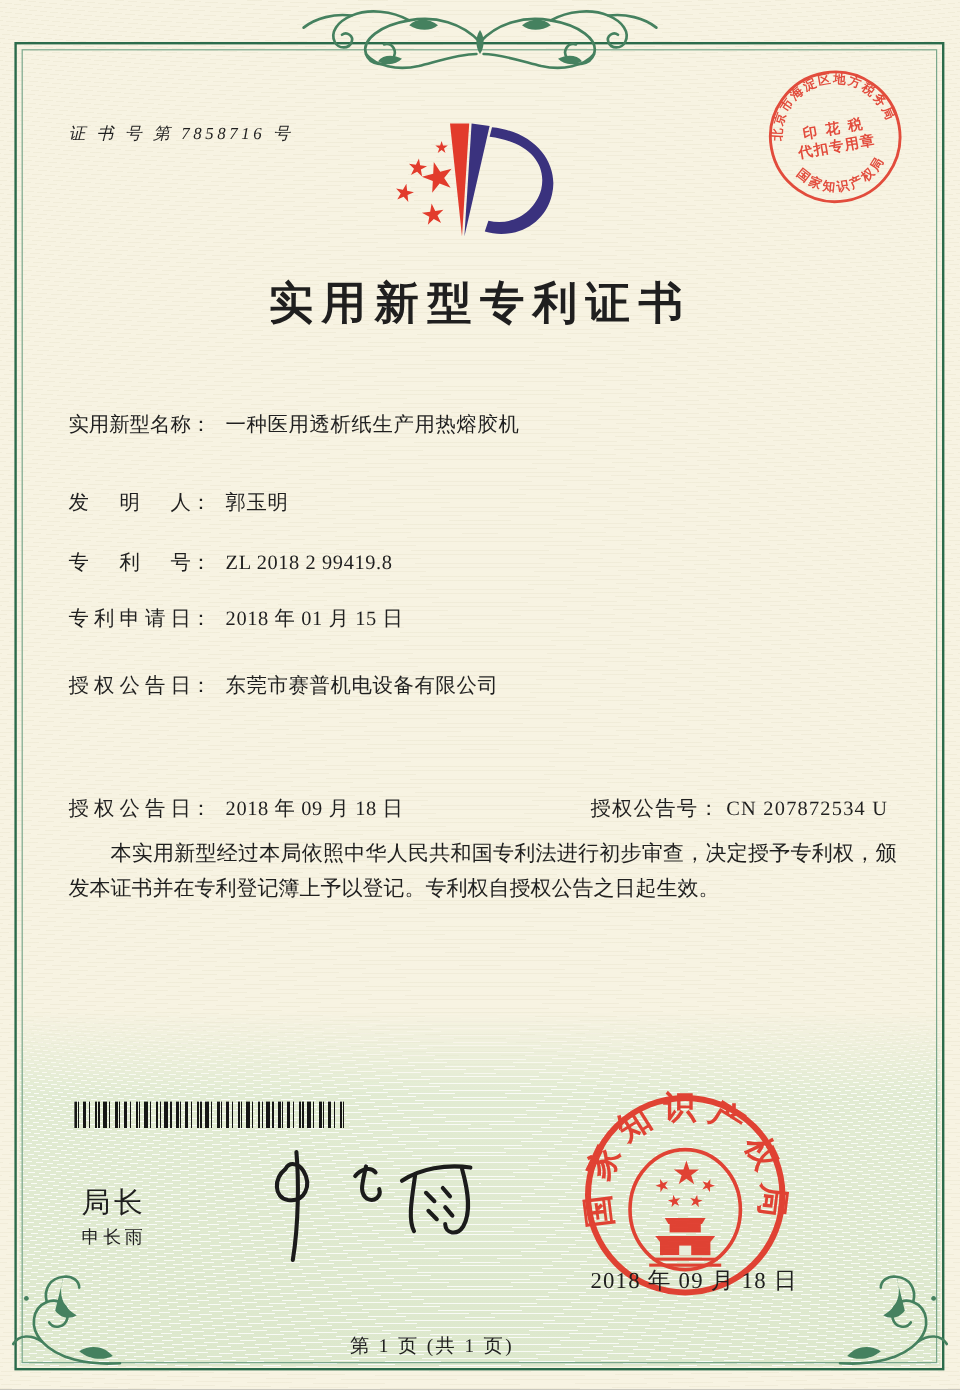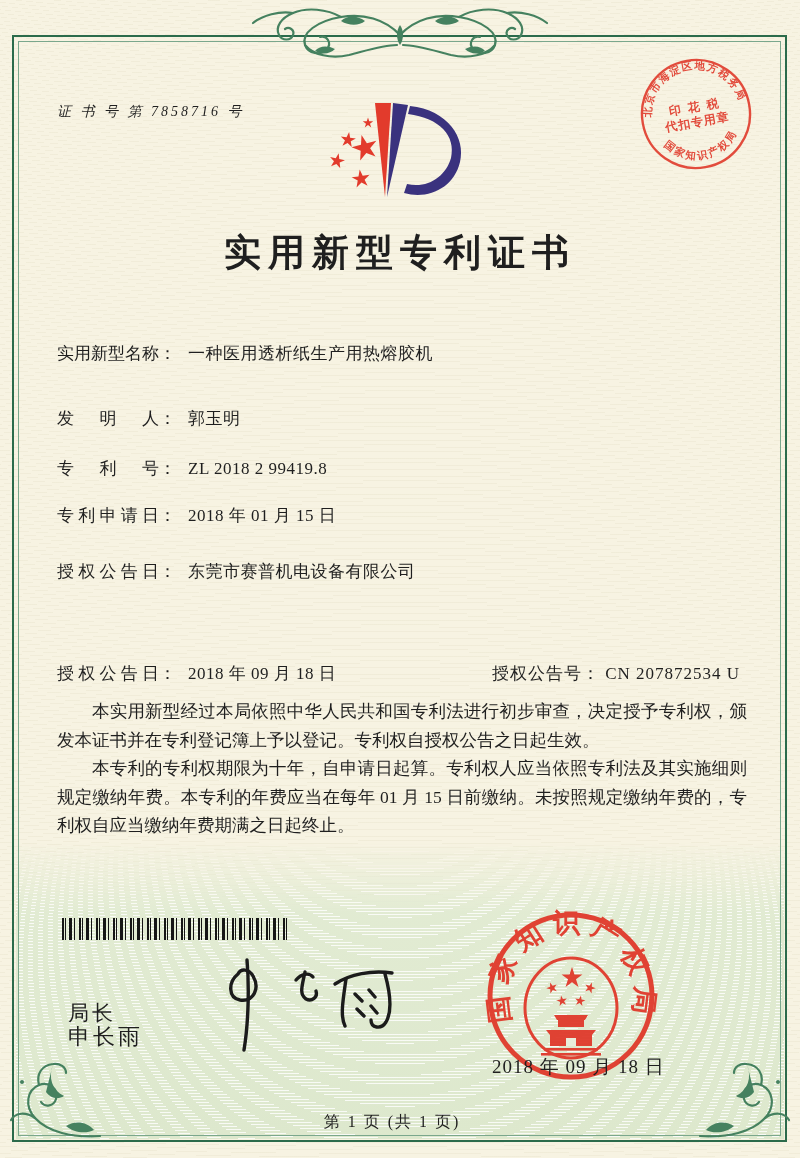--- a/index.html
+++ b/index.html
@@ -39,28 +39,28 @@
   .r1{top:342px}.r2{top:407px}.r3{top:457px}.r4{top:504px}.r5{top:560px}.r6{top:610px}.r7{top:662px}
   .grant-no{position:absolute;left:492px;top:662px;font-size:17px;z-index:4;white-space:nowrap;letter-spacing:1px;}
   
   .body-text{position:absolute;left:57px;top:697px;width:690px;font-size:17.5px;line-height:28.5px;
     text-align:justify;z-index:4;}
   .body-text p{text-indent:2em;}
   
   .barcode{position:absolute;left:62px;top:918px;width:228px;height:22px;z-index:4;
     background:repeating-linear-gradient(90deg,#161616 0 2px,transparent 2px 3px,#161616 3px 4px,transparent 4px 7px,#161616 7px 10px,transparent 10px 12px,#161616 12px 13px,transparent 13px 17px);}
   
-  .sig-title{position:absolute;left:68px;top:986px;font-size:21px;letter-spacing:3px;z-index:4;margin-top:13px;}
-  .sig-name{position:absolute;left:68px;top:1022px;font-size:22px;letter-spacing:3px;z-index:4;}
+  .sig-title{position:absolute;left:68px;top:986px;font-size:24px;letter-spacing:3px;z-index:4;}
+  .sig-name{position:absolute;left:68px;top:1022px;font-size:15px;letter-spacing:3px;z-index:4;}
   .signature{position:absolute;left:200px;top:952px;z-index:5;}
   
   .main-seal{position:absolute;left:483px;top:908px;z-index:4;opacity:.95;}
   .seal-date{position:absolute;left:492px;top:1054px;font-size:19px;letter-spacing:1px;z-index:6;white-space:nowrap;}
   .tax-seal{position:absolute;left:638px;top:56px;z-index:4;opacity:.9;}
-  .footer{position:absolute;left:0;width:720px;top:1112px;text-align:center;font-size:16px;letter-spacing:2px;z-index:4;margin-left:32px;}
+  .footer{position:absolute;left:0;width:720px;top:1112px;text-align:center;font-size:16px;letter-spacing:2px;z-index:4;}
 </style>
 </head>
 <body>
 
 <div class="paper">
   <div class="texture"></div>
   <div class="band"></div>
   <div class="frame-outer"></div>
   <div class="frame-inner"></div>
 
@@ -136,21 +136,20 @@
   <div class="field r7">
     <span class="flabel">授权公告日</span><span>：</span><span class="fvalue">2018 年 09 月 18 日</span>
   </div>
   <div class="grant-no">
     <span>授权公告号</span><span>：</span>
     <span>CN 207872534 U</span>
   </div>
 
   <div class="body-text">
     <p>本实用新型经过本局依照中华人民共和国专利法进行初步审查，决定授予专利权，颁发本证书并在专利登记簿上予以登记。专利权自授权公告之日起生效。</p>
-    <p>本专利的专利权期限为十年，自申请日起算。专利权人应当依照专利法及其实施细则规定缴纳年费。本专利的年费应当在每年 01 月 15 日前缴纳。未按照规定缴纳年费的，专利权自应当缴纳年费期满之日起终止。</p>
   </div>
 
   <div class="barcode"></div>
 
   <div class="sig-title">局长</div>
   <div class="sig-name">申长雨</div>
   <svg class="signature" width="215" height="105" viewBox="0 0 215 105">
     <g stroke="#1b1b1b" stroke-width="3.4" fill="none" stroke-linecap="round" stroke-linejoin="round">
       <path d="M38,22 C28,30 28,46 40,48 C54,50 60,36 53,24 C49,17 41,16 38,22 Z"></path>
       <path d="M47,8 C49,30 49,68 44,98"></path>

